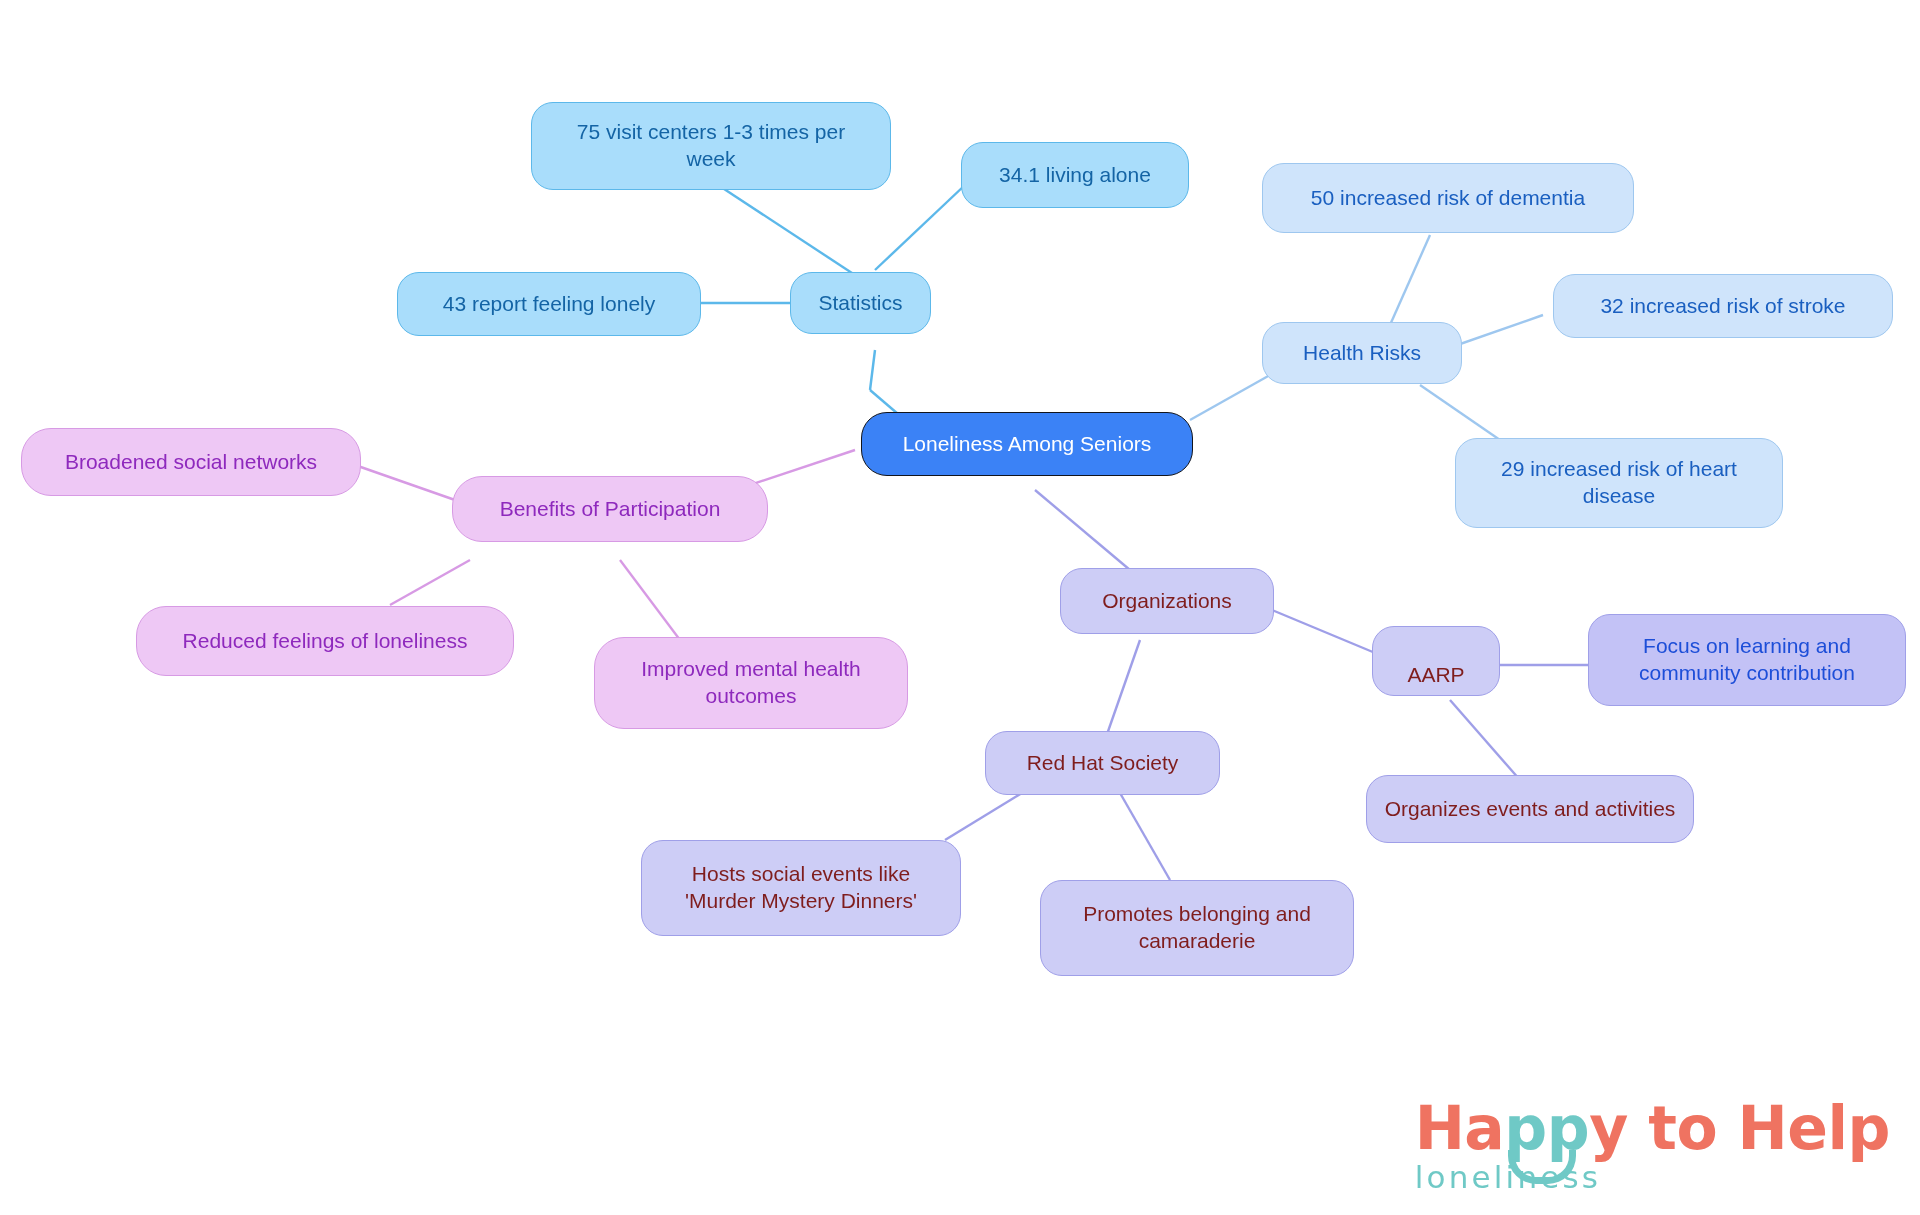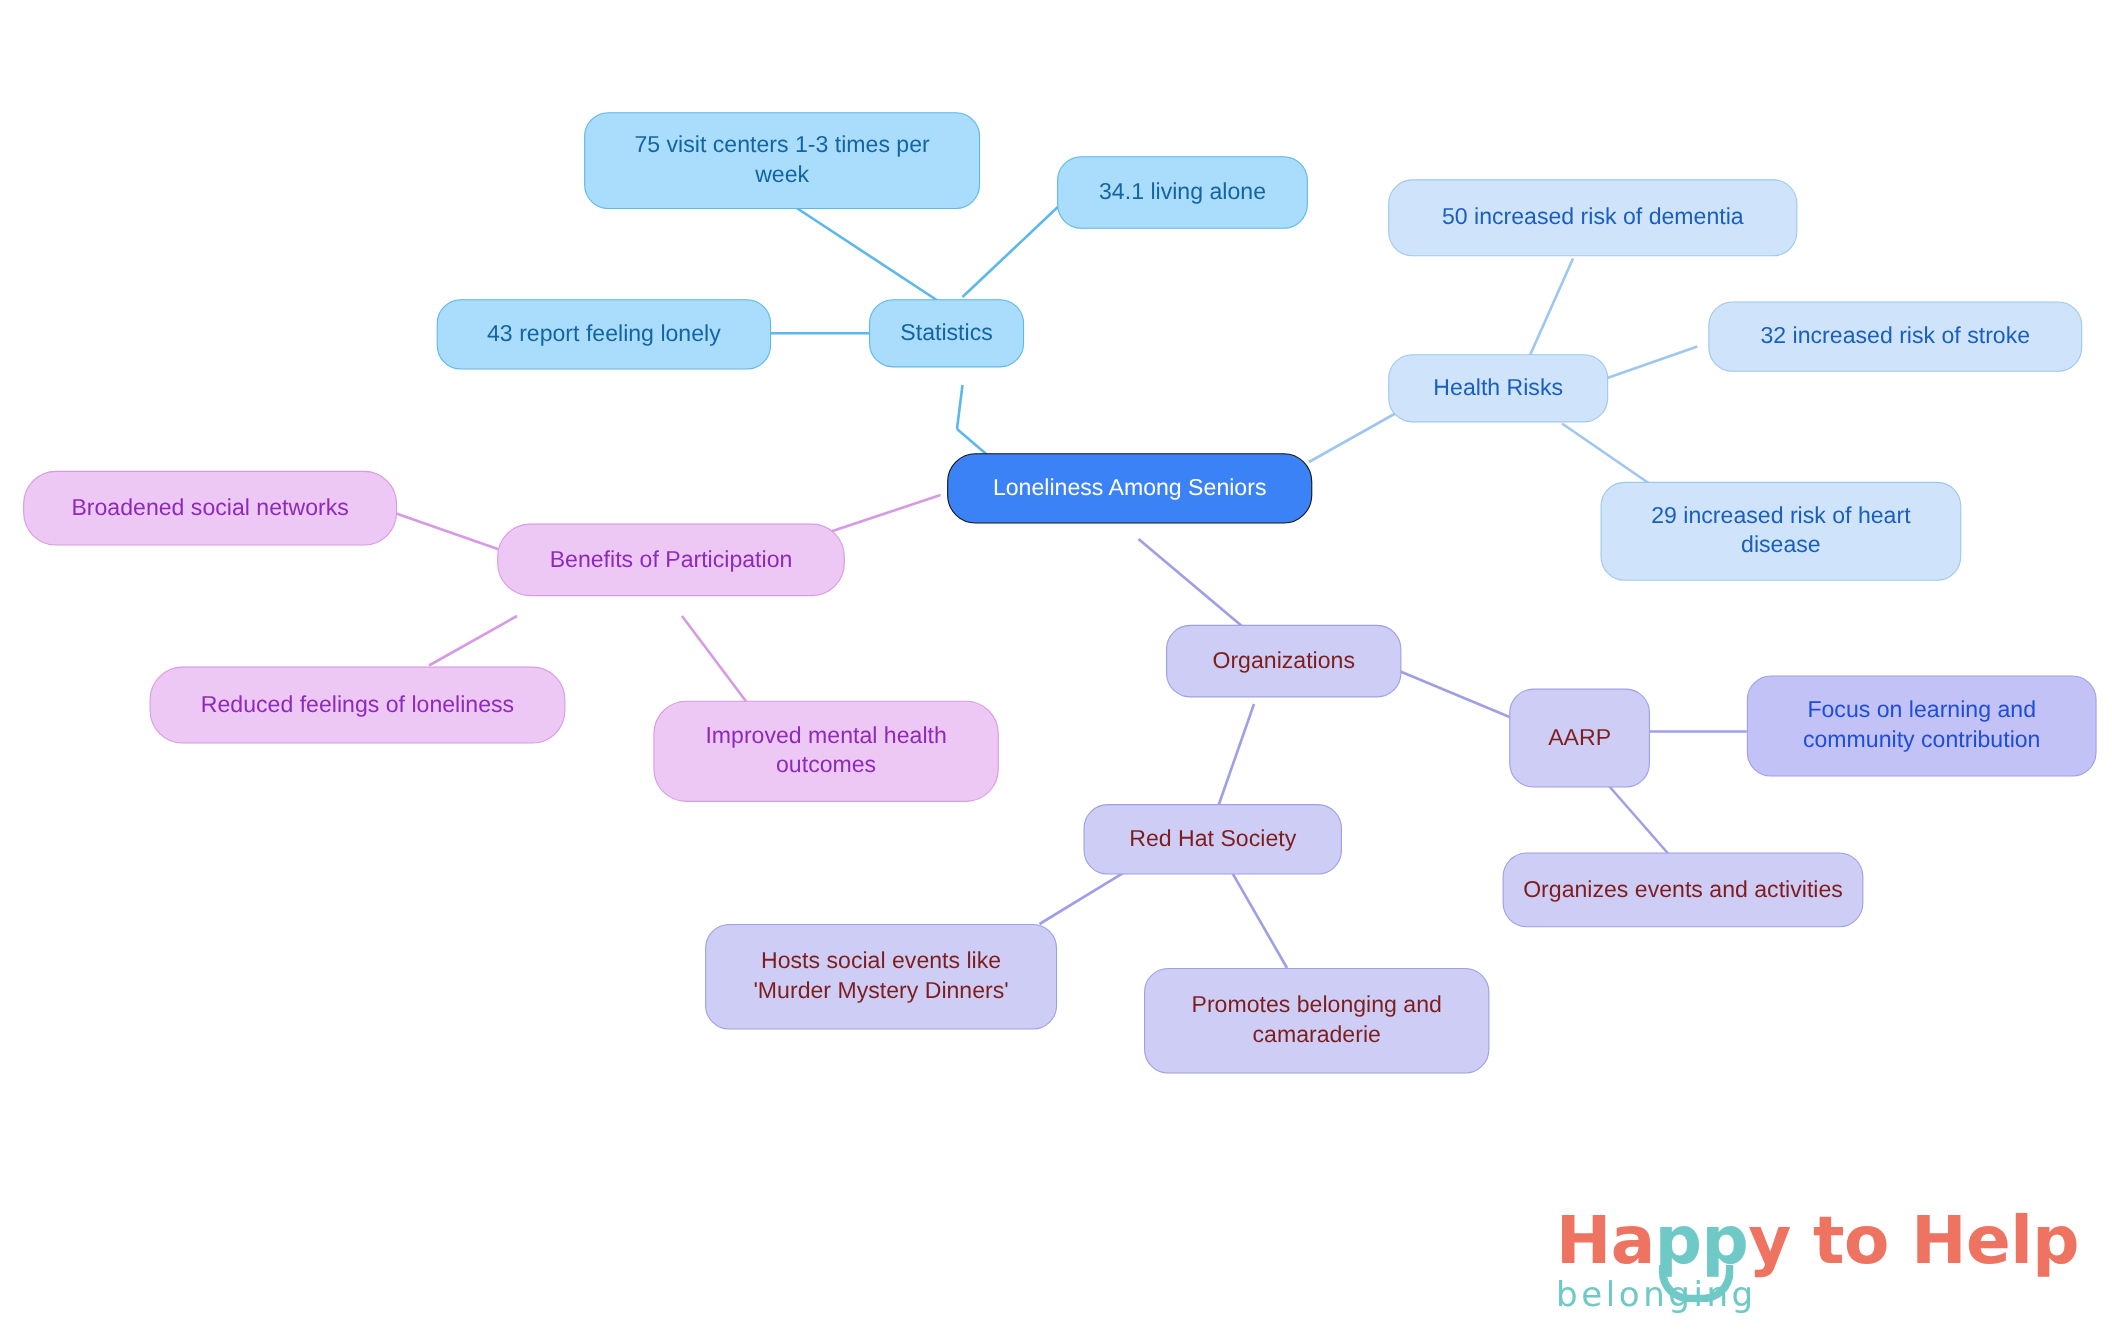--- a/index.html
+++ b/index.html
@@ -217,21 +217,21 @@
 
   <div class="node t-benefit" style="left:594px; top:637px; width:314px; height:92px;">
     <span class="node-label">Improved mental health
 outcomes</span>
   </div>
 
   <div class="node t-org" style="left:1060px; top:568px; width:214px; height:66px;">
     <span class="node-label">Organizations</span>
   </div>
 
-  <div class="node t-org" style="left:1372px; top:626px; width:128px; height:90px;">
+  <div class="node t-org" style="left:1372px; top:626px; width:128px; height:70px;align-items:flex-end;">
     <span class="node-label">AARP</span>
   </div>
 
   <div class="node t-org-deep" style="left:1588px; top:614px; width:318px; height:92px;">
     <span class="node-label">Focus on learning and
 community contribution</span>
   </div>
 
   <div class="node t-org" style="left:1366px; top:775px; width:328px; height:68px;">
     <span class="node-label">Organizes events and activities</span>
@@ -247,16 +247,16 @@
   </div>
 
   <div class="node t-org" style="left:1040px; top:880px; width:314px; height:96px;">
     <span class="node-label">Promotes belonging and
 camaraderie</span>
   </div>
 
   <div id="logo">
     <div class="logo-main"><span class="logo-coral">Ha</span><span class="logo-teal">pp</span><span class="logo-coral">y</span><span class="logo-coral"> to Help</span><span class="smile"></span>
     </div>
-    <div class="logo-sub">belonging</div>
+    <div class="logo-sub">loneliness</div>
   </div>
 
 </div>
 
 </body></html>

